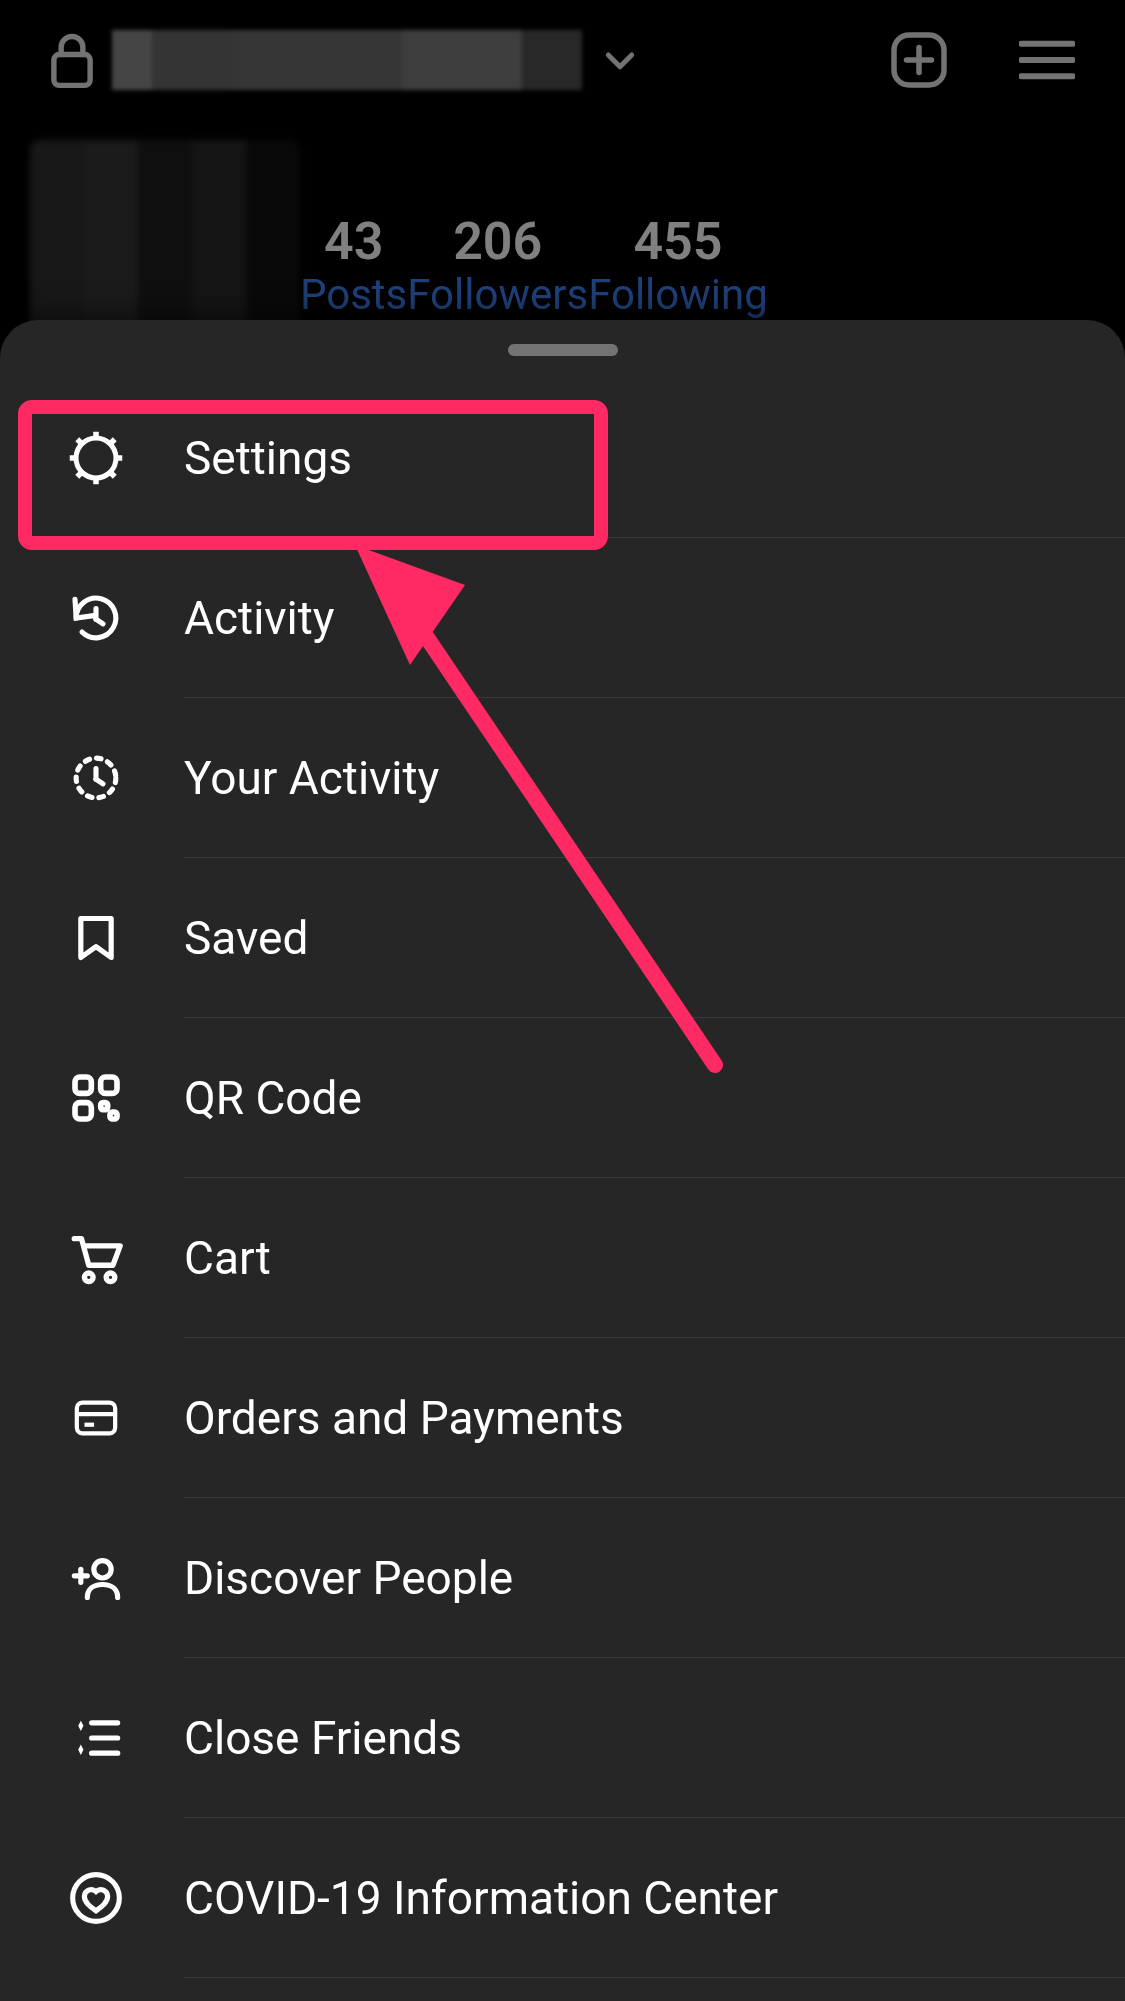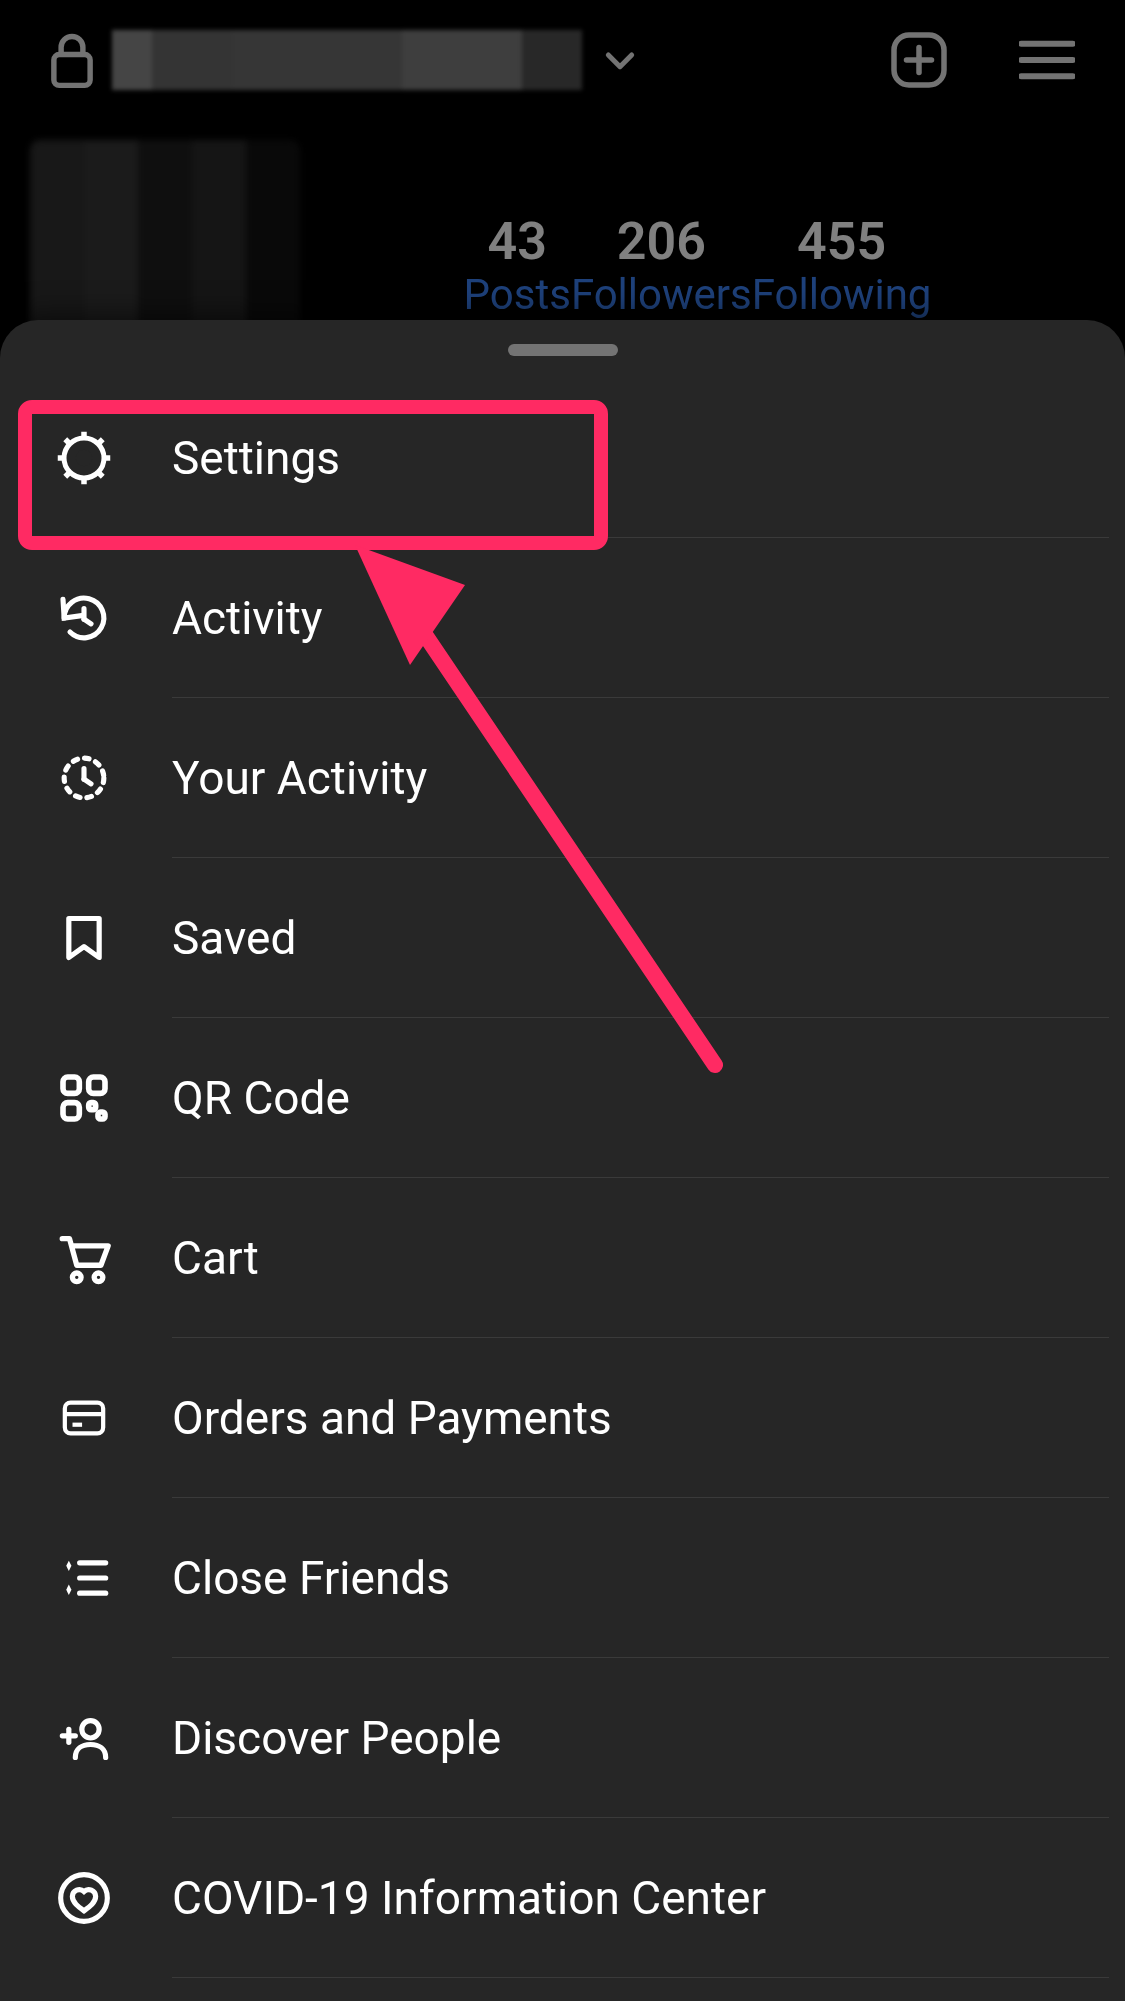--- a/index.html
+++ b/index.html
@@ -70,21 +70,21 @@
     border-radius: 10px;
     background:
       linear-gradient(90deg,#2f2f2f 0 20%,#353535 20% 40%,#1e1e1e 40% 60%,#2a2a2a 60% 80%,#121212 80% 100%),
       #1d1d1d;
     filter: blur(3px);
   }
 
   .stats {
     flex: 1;
     display: flex;
-    justify-content: center;
+    justify-content: flex-start;
     align-items: center;
   }
   .stat {
     display: flex;
     flex-direction: column;
     align-items: center;
   }
   .stat .num {
     font-size: 52px;
     font-weight: 600;
@@ -113,22 +113,22 @@
   .grabber {
     width: 110px;
     height: 12px;
     background: #737373;
     border-radius: 6px;
     margin: 24px auto 22px auto;
   }
 
   .menu {
     list-style: none;
-    padding: 0 0 0 36px;
-    margin: 16px;
+    padding: 0 0 0 64px;
+    margin: 0;
   }
 
   .menu-item {
     display: flex;
     align-items: center;
     height: 160px;
     position: relative;
   }
 
   .menu-item .icon {
@@ -328,40 +328,40 @@
           <line x1="2" y1="10" x2="22" y2="10"></line>
           <line x1="6" y1="15.5" x2="11" y2="15.5"></line>
         </svg>
       </span>
       <span class="label">Orders and Payments</span>
     </li>
 
     <li class="menu-item">
       <span class="icon">
         <svg viewBox="0 0 24 24" width="58" height="52" fill="none" stroke="#fff" stroke-width="2.4" stroke-linecap="round">
+          <circle cx="15" cy="8" r="4"></circle>
+          <path d="M8 21c0-4 3-6 7-6s7 2 7 6"></path>
+          <line x1="2" y1="11" x2="8" y2="11"></line>
+          <line x1="5" y1="8" x2="5" y2="14"></line>
+        </svg>
+      </span>
+      <span class="label">Discover People</span>
+    </li>
+
+    <li class="menu-item">
+      <span class="icon">
+        <svg viewBox="0 0 24 24" width="58" height="52" fill="none" stroke="#fff" stroke-width="2.4" stroke-linecap="round">
           <polygon points="5 4 3.8 6.4 5 8.8 6.2 6.4" fill="#fff" stroke="none"></polygon>
           <polygon points="5 15 3.8 17.4 5 19.8 6.2 17.4" fill="#fff" stroke="none"></polygon>
           <line x1="10" y1="5" x2="22" y2="5"></line>
           <line x1="10" y1="12" x2="22" y2="12"></line>
           <line x1="10" y1="19" x2="22" y2="19"></line>
         </svg>
       </span>
       <span class="label">Close Friends</span>
-    </li>
-
-    <li class="menu-item">
-      <span class="icon">
-        <svg viewBox="0 0 24 24" width="58" height="52" fill="none" stroke="#fff" stroke-width="2.4" stroke-linecap="round">
-          <circle cx="15" cy="8" r="4"></circle>
-          <path d="M8 21c0-4 3-6 7-6s7 2 7 6"></path>
-          <line x1="2" y1="11" x2="8" y2="11"></line>
-          <line x1="5" y1="8" x2="5" y2="14"></line>
-        </svg>
-      </span>
-      <span class="label">Discover People</span>
     </li>
 
     <li class="menu-item">
       <span class="icon">
         <svg viewBox="0 0 24 24" width="56" height="56" fill="none" stroke="#fff" stroke-width="2.2">
           <circle cx="12" cy="12" r="10"></circle>
           <path d="M12 17.5c-2.5-1.8-5-3.6-5-6.2a3 3 0 0 1 5-2.1 3 3 0 0 1 5 2.1c0 2.6-2.5 4.4-5 6.2z"></path>
         </svg>
       </span>
       <span class="label">COVID-19 Information Center</span>

